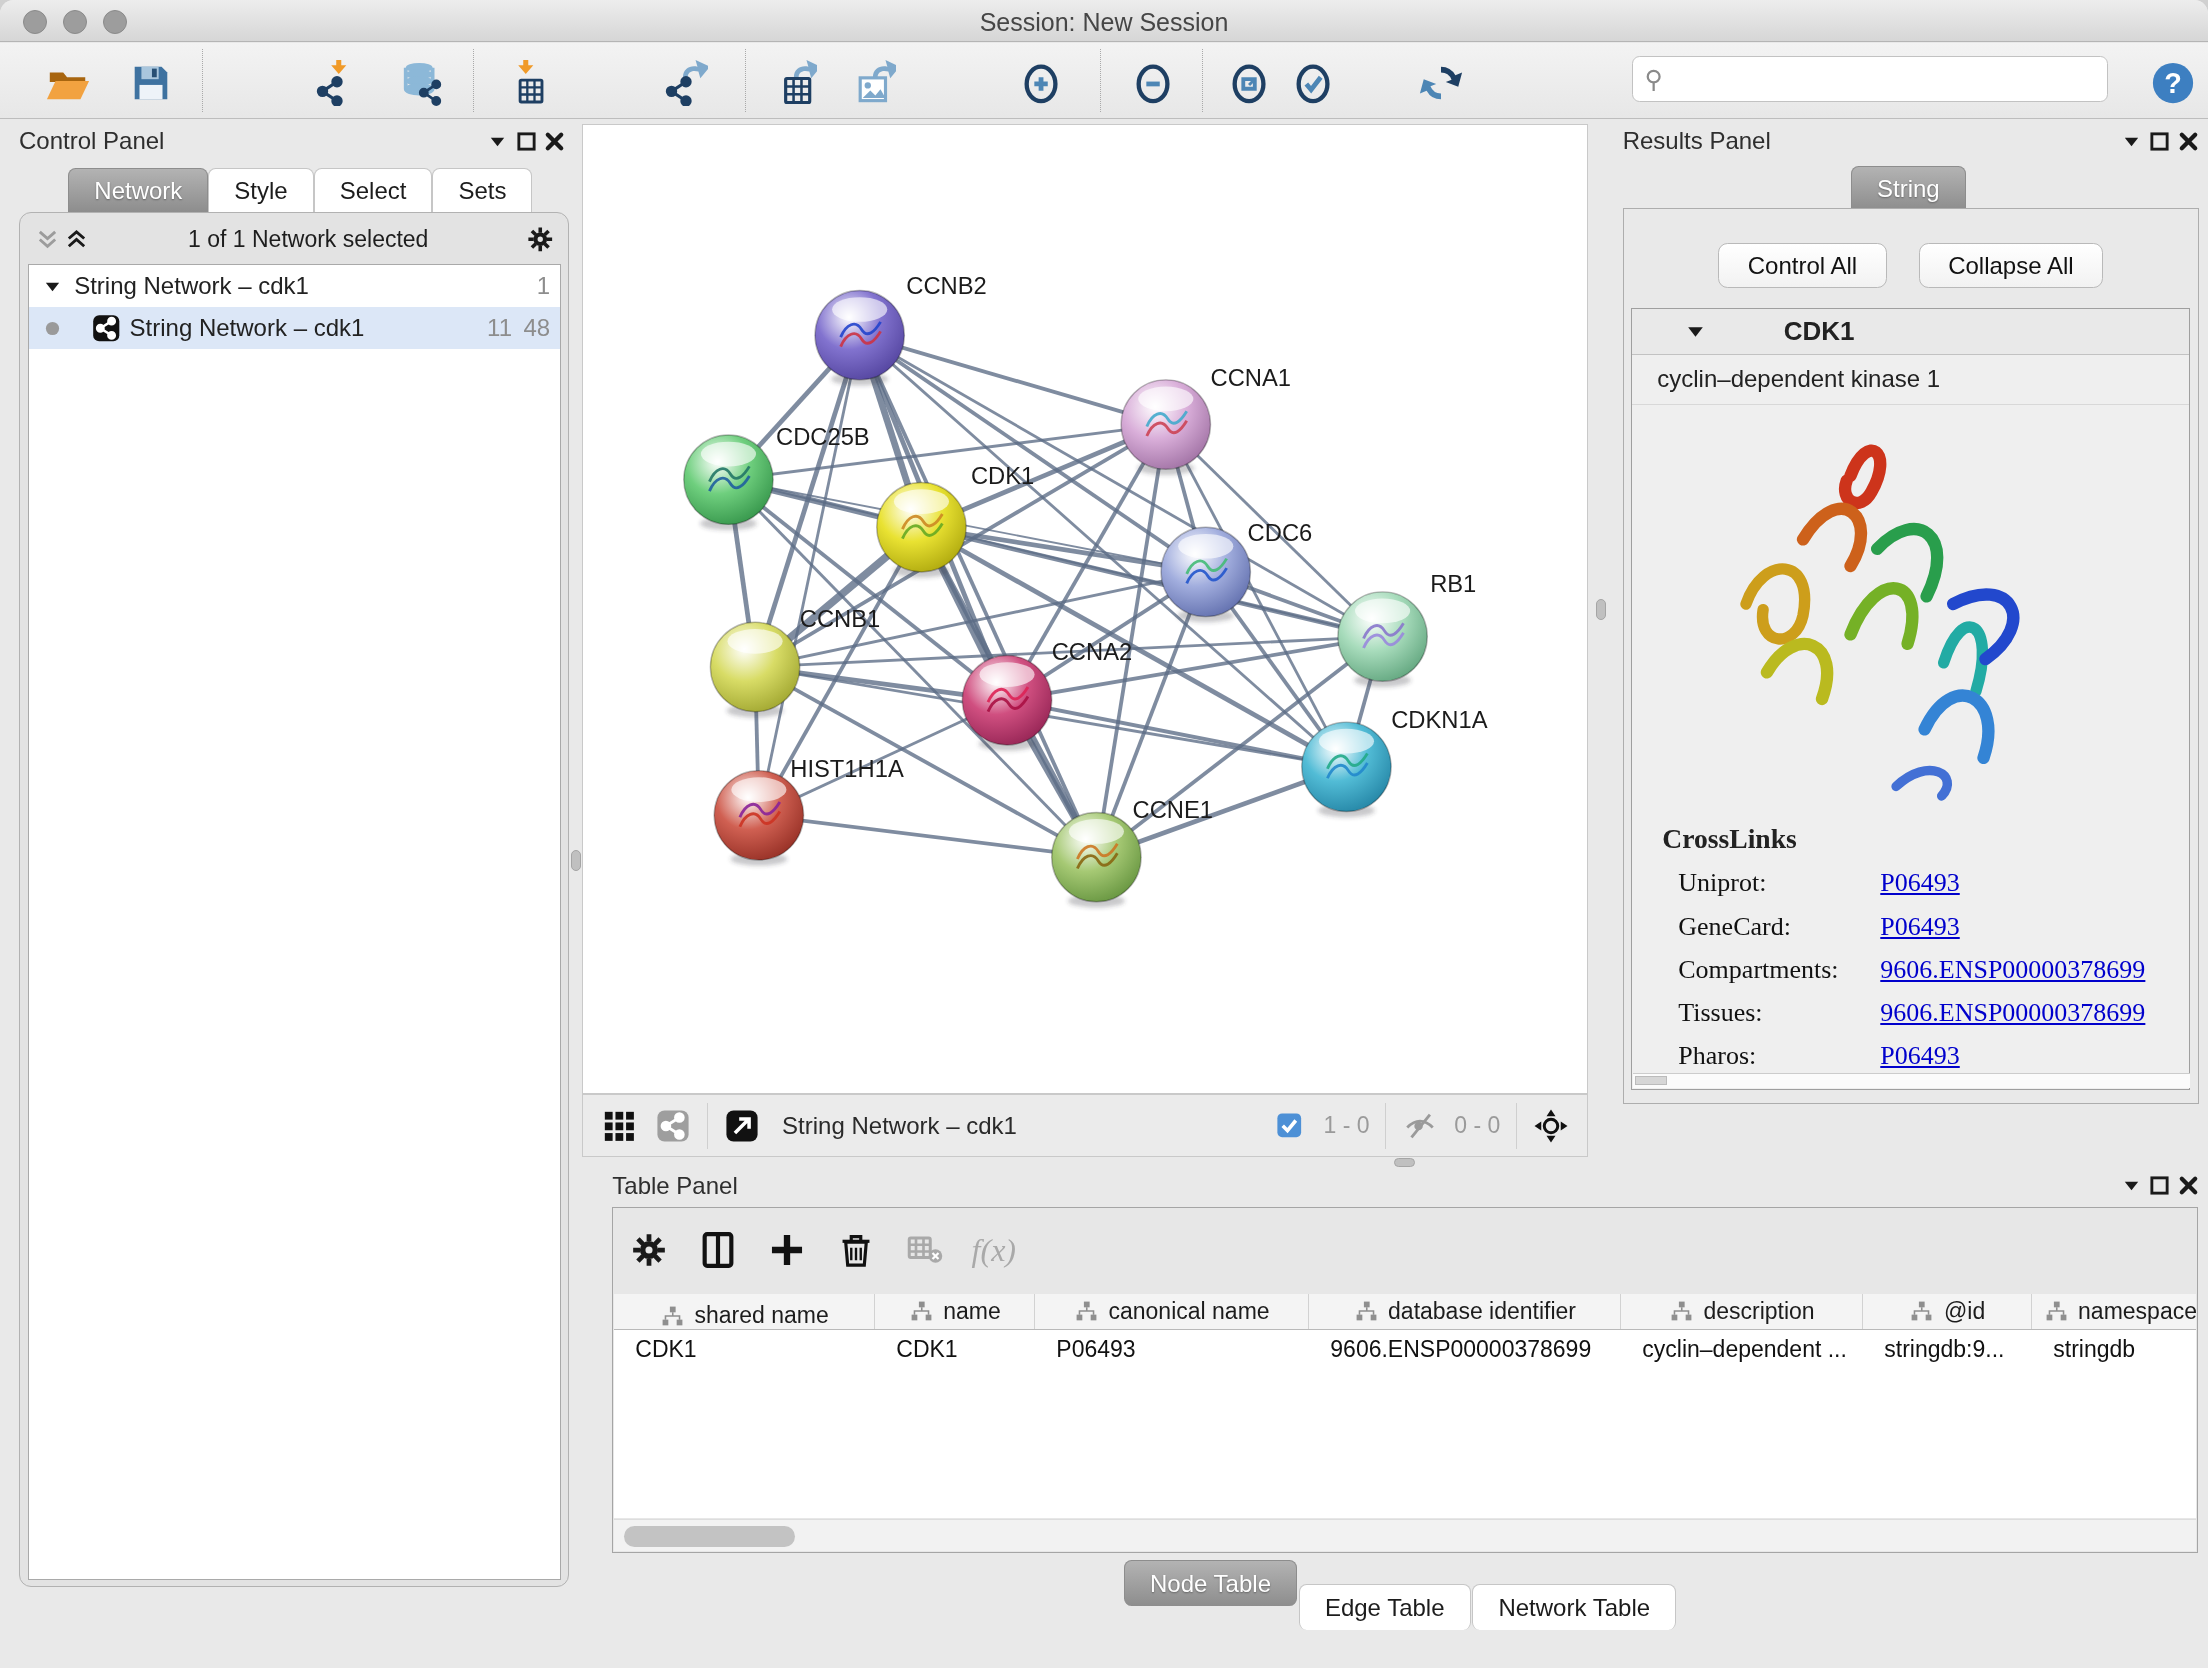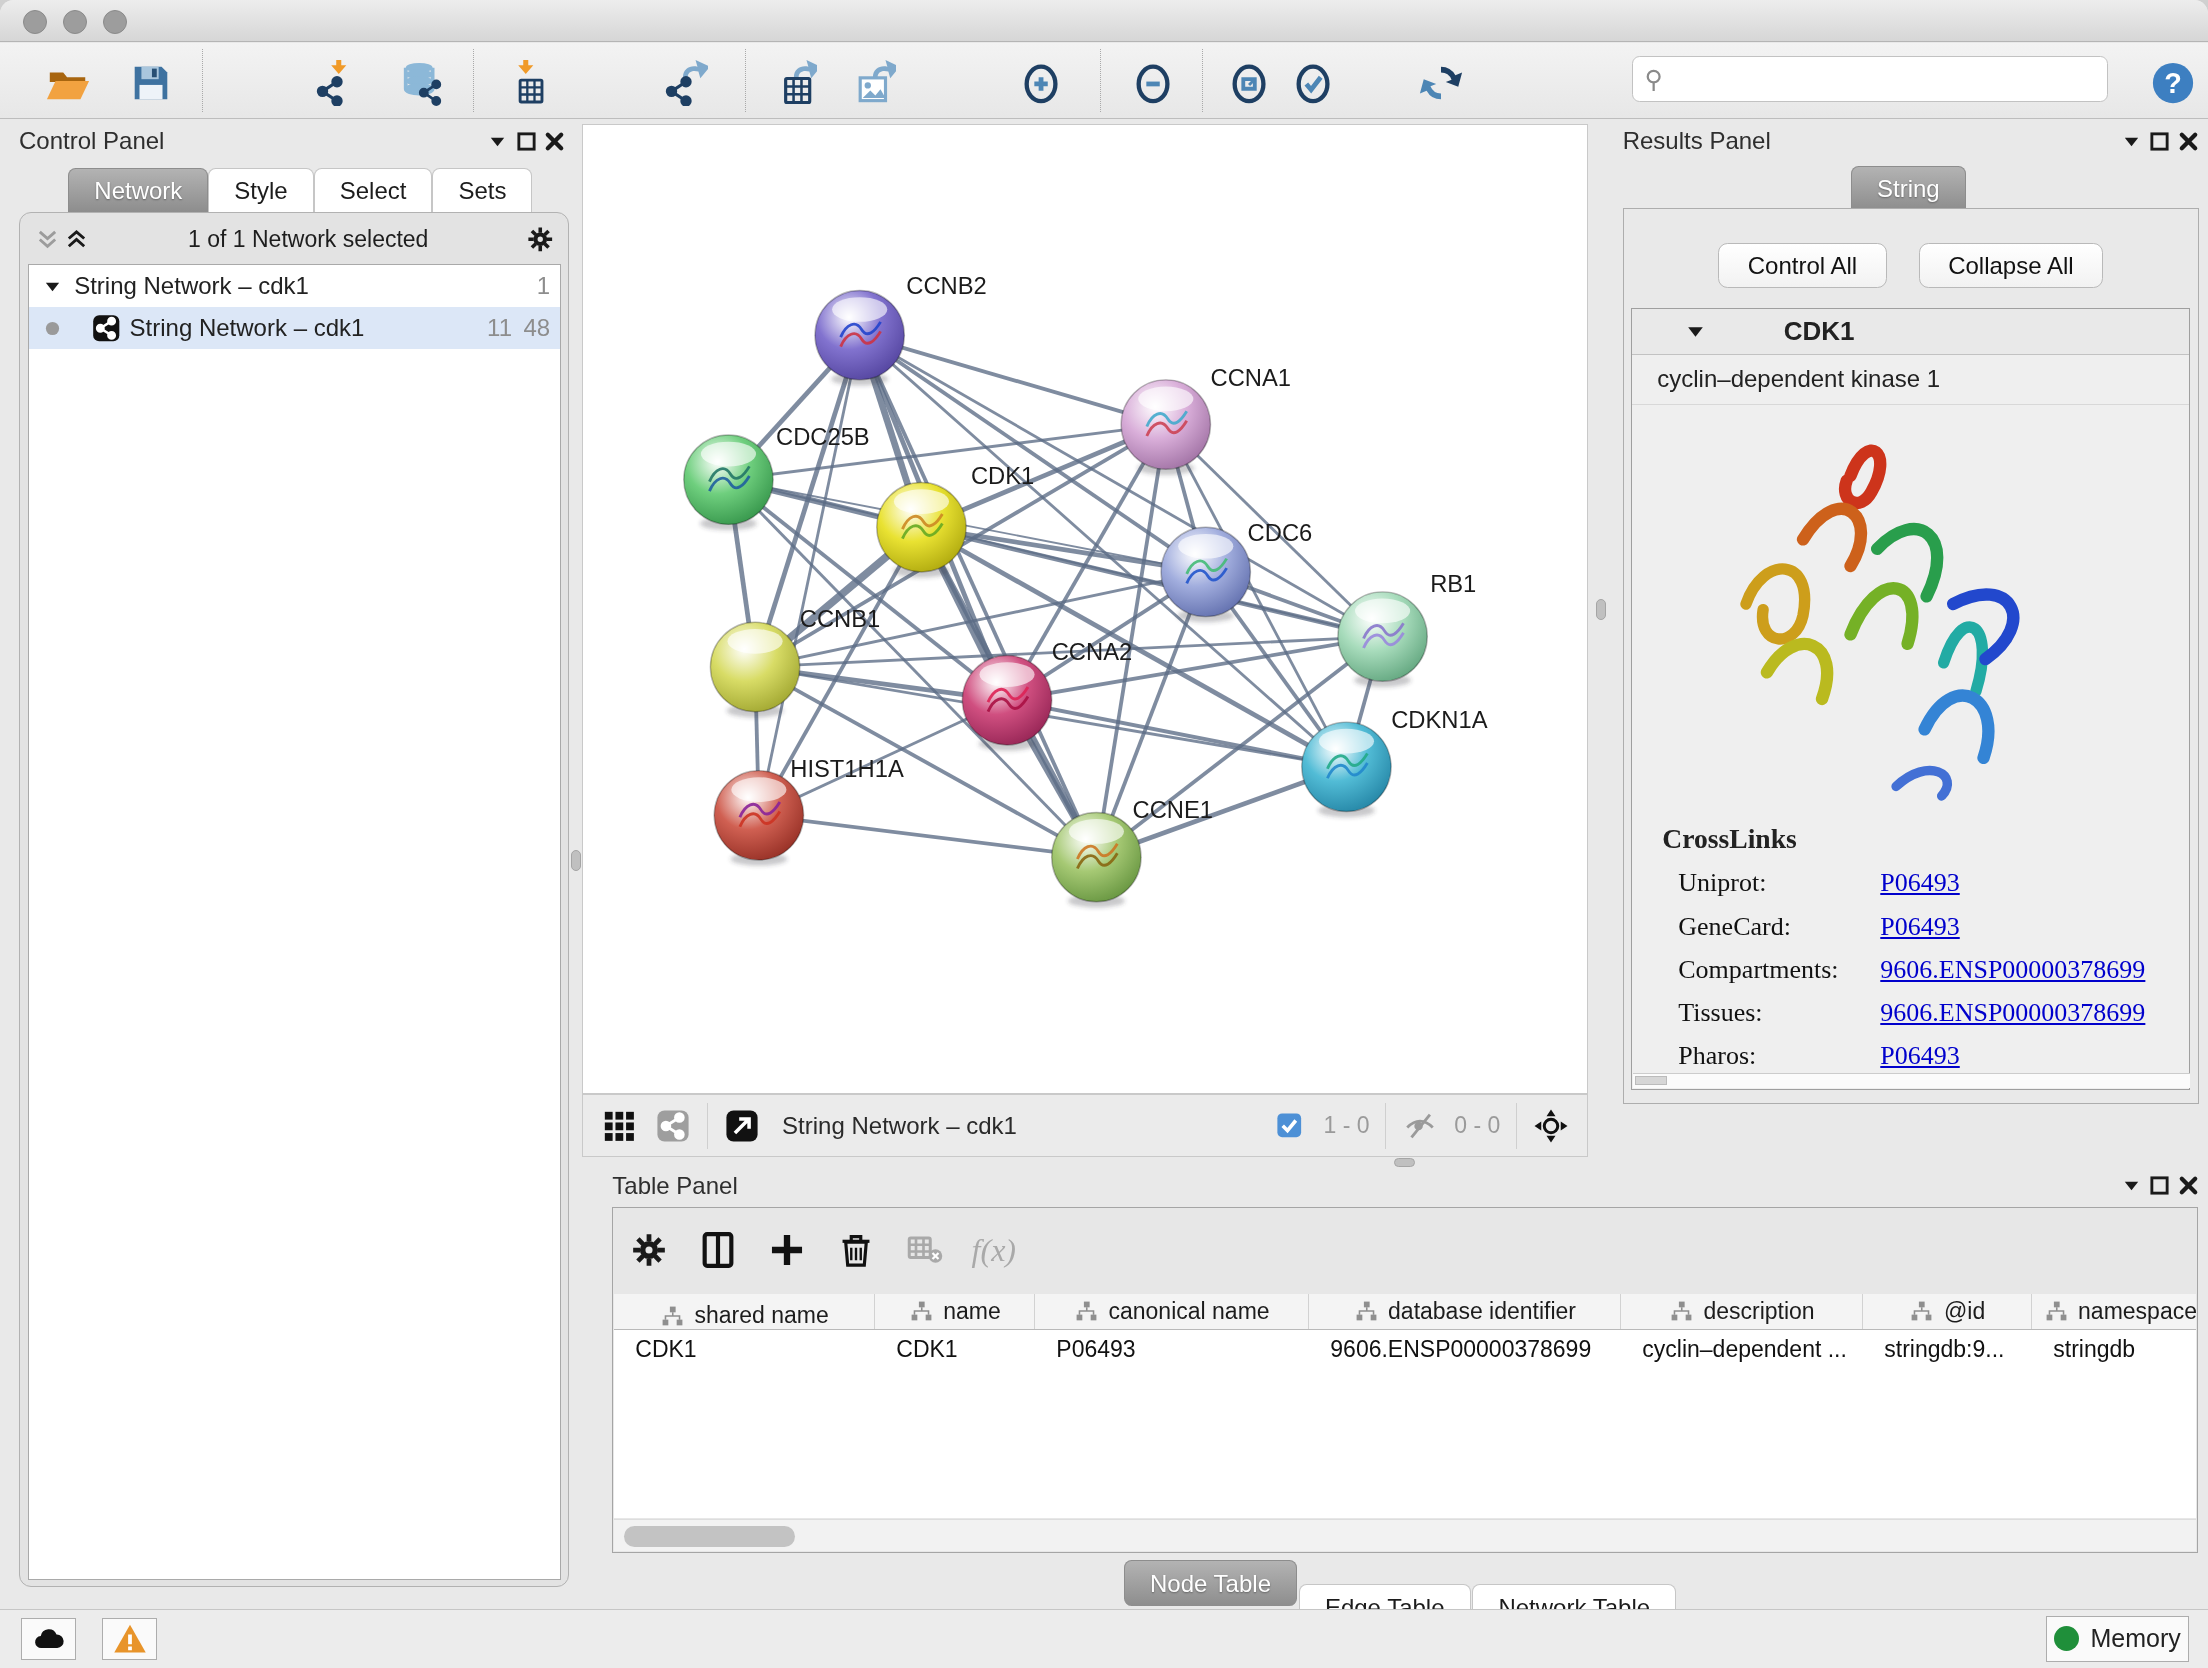--- a/index.html
+++ b/index.html
@@ -109,20 +109,21 @@
 </style>
 </head>
 <body>
 
 <div class="window">
 
   <div class="titlebar">
     <span class="tl" style="left:23px"></span>
     <span class="tl" style="left:63px"></span>
     <span class="tl" style="left:103px"></span>
+    <div class="title-text">Session: New Session</div>
   </div>
 
   <div class="toolbar">
     <div id="tb-icons">
         <div class="tbi" style="left: 41px;">
           <svg width="46" height="46" viewBox="0 0 48 48">
             <path d="M5 13h14l4 5h19v5H5z" fill="#a8650f"></path>
             <path d="M2 41l9-19h35l-9 19z" fill="#f2a240"></path>
           </svg>
         </div>
@@ -856,32 +857,14 @@
         </div>
     </div>
   </section>
 
   <div class="bottom-tabs" id="bottom-tabs">
       <span class="tab active">Node Table</span>
       <span class="tab">Edge Table</span>
       <span class="tab">Network Table</span>
     </div>
 
-  <div class="statusbar">
-    <span class="sb-btn" style="left:21px">
-        <svg width="36" height="36" viewBox="0 0 48 48">
-          <path d="M14 36a8 8 0 0 1-1-16 11 11 0 0 1 21-2 7.5 7.5 0 0 1 1 18z" fill="#111"></path>
-        </svg>
-      </span>
-    <span class="sb-btn" style="left:102px">
-        <svg width="36" height="36" viewBox="0 0 48 48">
-          <path d="M24 5L45 42H3z" fill="#e8942a"></path>
-          <rect x="21.5" y="18" width="5" height="13" fill="#fff"></rect>
-          <rect x="21.5" y="34" width="5" height="5" fill="#fff"></rect>
-        </svg>
-      </span>
-    <span class="mem-btn">
-      <span class="mem-dot"></span>
-      <span>Memory</span>
-    </span>
-  </div>
 </div>
 
 
 </body></html>

